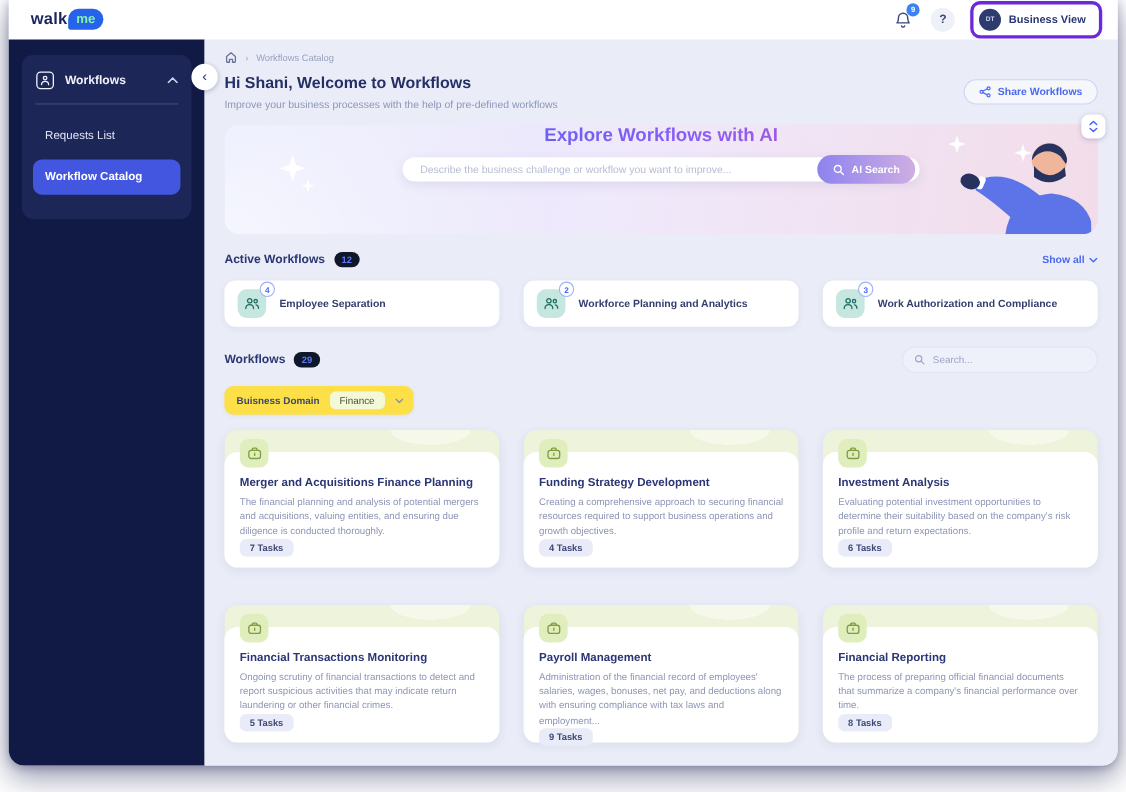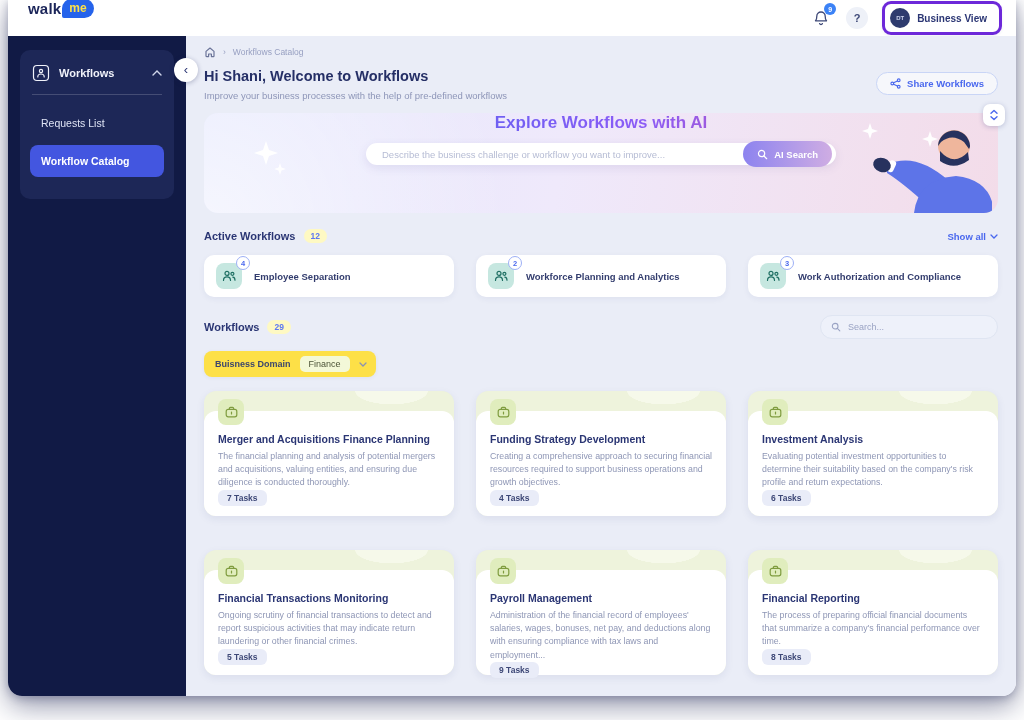--- a/index.html
+++ b/index.html
@@ -3,25 +3,25 @@
 <meta charset="utf-8">
 <style>
   * { margin:0; padding:0; box-sizing:border-box; }
   html,body { width:1024px; height:720px; background:#fff; overflow:hidden;
               font-family:"Liberation Sans", sans-serif; }
   .window { position:absolute; left:8px; right:8px; top:0; bottom:24px;
             background:#fff; border-radius:0 0 14px 14px;
             box-shadow:0 10px 28px rgba(15,23,70,.45), 0 2px 8px rgba(15,23,70,.25); }
 
   
-  .topbar { height:36px; display:flex; padding:0 14px 0 20px; background:#fff;
+  .topbar { height:36px; display:flex; align-items:center; padding:0 14px 0 20px; background:#fff;
             border-radius:0; }
   .logo { display:flex; align-items:flex-start; gap:1px; }
   .logo-walk { font-weight:bold; font-size:15px; color:#1b2559; letter-spacing:.2px; }
-  .logo-me { background:#2563eb; color:#fde047; font-weight:bold; font-size:12px;
+  .logo-me { background:#2563eb; color:#86efac; font-weight:bold; font-size:12px;
              padding:2px 7px 3px; border-radius:10px 10px 10px 2px; margin-top:-1px; }
   .topbar-right { margin-left:auto; display:flex; align-items:center; gap:14px; }
   .bell-wrap { position:relative; width:22px; height:22px; display:flex; align-items:center; justify-content:center; cursor:pointer; }
   .bell-badge { position:absolute; top:-4px; right:-4px; min-width:12px; height:12px; border-radius:7px;
                 background:#3b82f6; color:#fff; font-size:7px; font-weight:bold;
                 display:flex; align-items:center; justify-content:center; padding:0 2px; }
   .help-btn { width:22px; height:22px; border-radius:50%; background:#eef1f8; color:#3d4877;
               font-size:11px; font-weight:bold; display:flex; align-items:center; justify-content:center; cursor:pointer; }
   .bv-btn { display:flex; align-items:center; gap:7px; border:3px solid #6d28d9; border-radius:9px;
             padding:4px 12px 4px 5px; font-size:10px; font-weight:bold; color:#2b3674; cursor:pointer;
@@ -77,21 +77,21 @@
           cursor:pointer; font-family:"Liberation Sans", sans-serif; }
   .hero-sparkles { position:absolute; left:44px; top:24px; z-index:1; }
   .hero-illo { position:absolute; right:6px; bottom:0; z-index:1; }
   .hero-collapse { position:absolute; top:-9px; right:-7px; width:22px; height:22px; border-radius:7px;
           background:#fff; box-shadow:0 1px 5px rgba(40,50,120,.25); display:flex; align-items:center;
           justify-content:center; cursor:pointer; z-index:4; }
 
   
   .sec-row { display:flex; align-items:center; margin-top:16px; }
   .sec-title { font-size:11px; font-weight:bold; color:#2b3674; }
-  .count-badge { margin-left:8px; background:#fef9c3; color:#5d78f2; font-size:8.5px; font-weight:bold;
+  .count-badge { margin-left:8px; background:#0f172a; color:#5d78f2; font-size:8.5px; font-weight:bold;
                  border-radius:8px; padding:2px 7px; }
   .show-all { margin-left:auto; color:#4a68ee; font-size:9.5px; font-weight:bold; cursor:pointer;
               display:flex; align-items:center; gap:4px; }
 
   
   .active-grid { display:grid; grid-template-columns:repeat(3,1fr); gap:22px; margin-top:12px; }
   .active-card { background:#fff; border-radius:10px; height:42px; display:flex; align-items:center;
                  gap:12px; padding:0 12px; box-shadow:0 2px 6px rgba(40,50,120,.06); cursor:pointer; }
   .aw-icon { position:relative; width:26px; height:26px; background:#c6e7e0; border-radius:8px;
              display:flex; align-items:center; justify-content:center; flex:none; }

